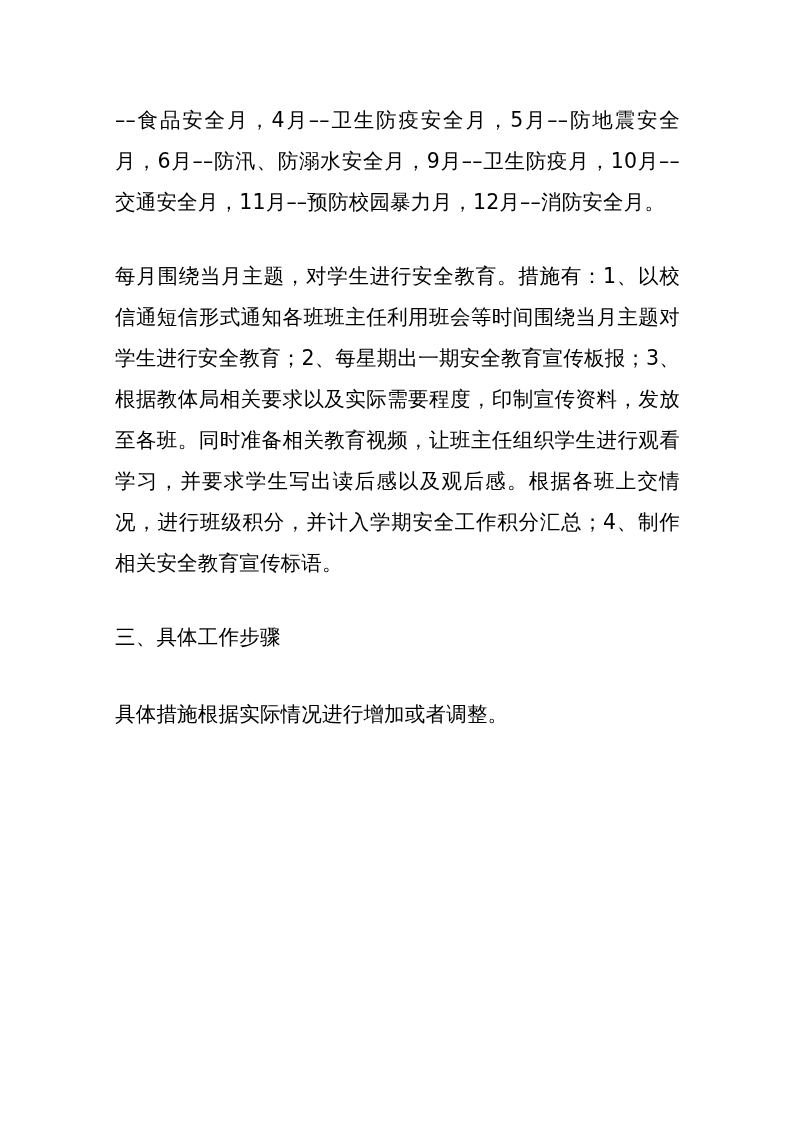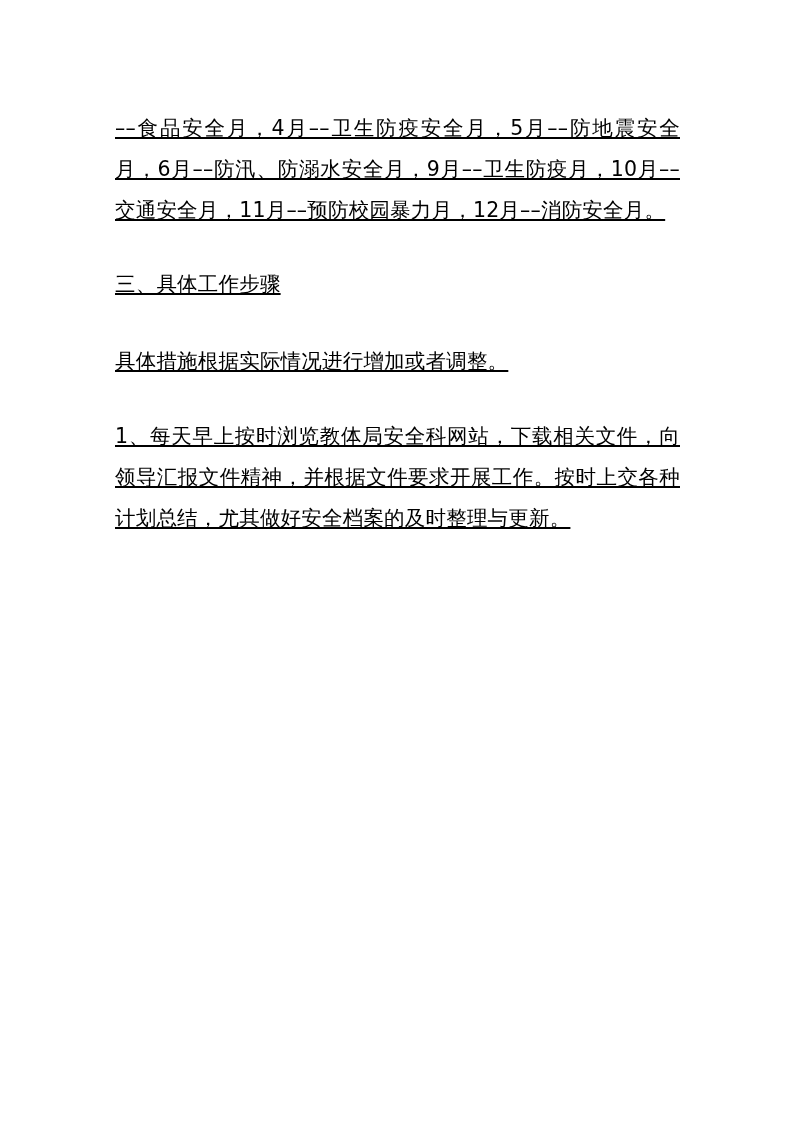--- a/index.html
+++ b/index.html
@@ -25,37 +25,36 @@
     left: 115px;
     top: 96px;
     width: 565px;
   }
   .para {
     font-size: 20.5px;
     line-height: 41px;
     letter-spacing: 0.2px;
     text-align: justify;
     text-justify: inter-ideograph;
-    margin: 12px 0 33px 0;
+    margin: 4px 0 33px 0;
     word-break: break-all;
-    text-decoration: underline;
   }
   .para:last-child {
     margin-bottom: 0;
   }
   .para.heading {
     margin-bottom: 36px;
   }
   .para.tight {
     margin-bottom: 34px;
   }
 </style>
 </head>
 <body>
 
 <div class="page">
   <div class="content">
     <p class="para">––食品安全月，4月––卫生防疫安全月，5月––防地震安全月，6月––防汛、防溺水安全月，9月––卫生防疫月，10月––交通安全月，11月––预防校园暴力月，12月––消防安全月。</p>
+    <p class="para">每月围绕当月主题，对学生进行安全教育。措施有：1、以校信通短信形式通知各班班主任利用班会等时间围绕当月主题对学生进行安全教育；2、每星期出一期安全教育宣传板报；3、根据教体局相关要求以及实际需要程度，印制宣传资料，发放至各班。同时准备相关教育视频，让班主任组织学生进行观看学习，并要求学生写出读后感以及观后感。根据各班上交情况，进行班级积分，并计入学期安全工作积分汇总；4、制作相关安全教育宣传标语。</p>
     <p class="para heading">三、具体工作步骤</p>
     <p class="para tight">具体措施根据实际情况进行增加或者调整。</p>
-    <p class="para">1、每天早上按时浏览教体局安全科网站，下载相关文件，向领导汇报文件精神，并根据文件要求开展工作。按时上交各种计划总结，尤其做好安全档案的及时整理与更新。</p>
   </div>
 </div>
 
 </body></html>

